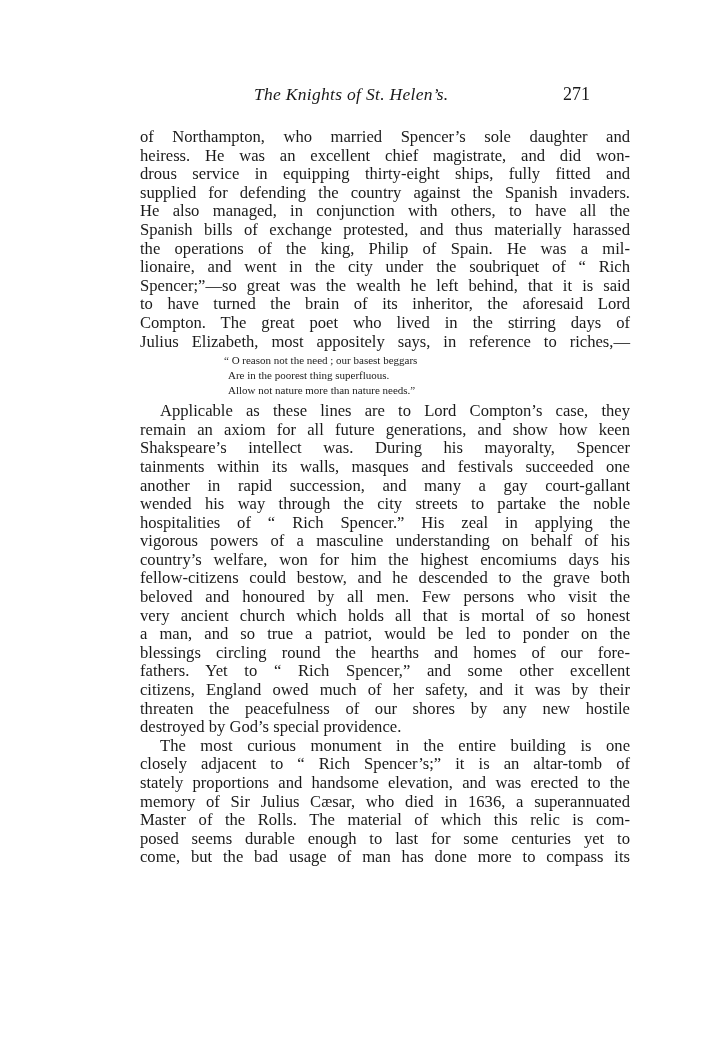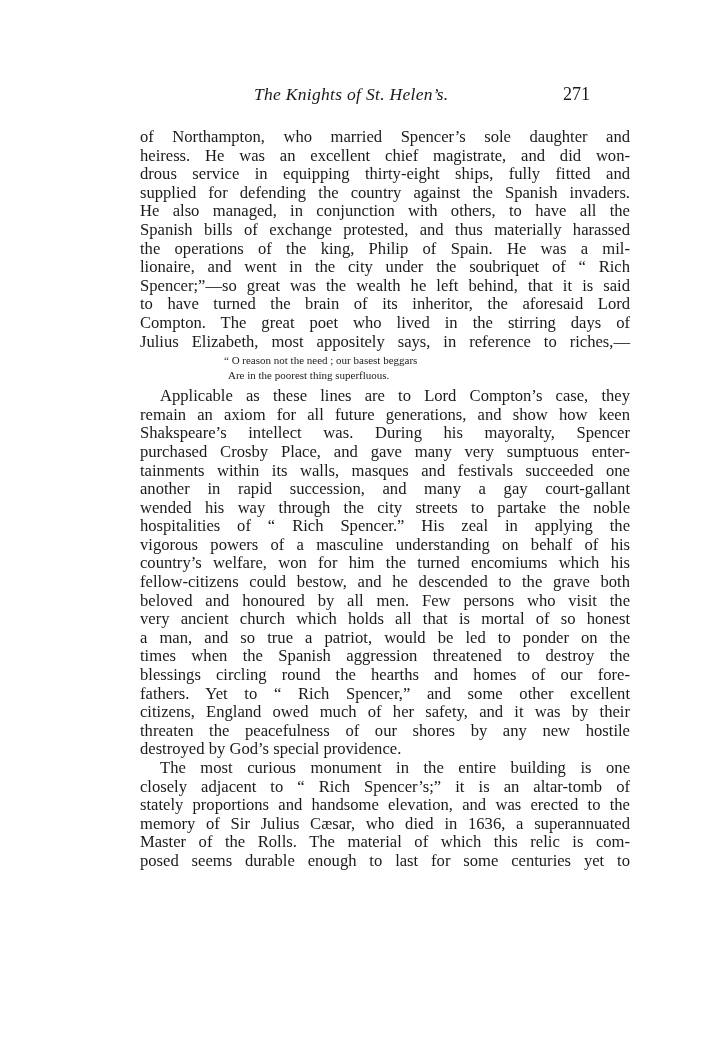--- a/index.html
+++ b/index.html
@@ -38,45 +38,45 @@
         <span class="line">the operations of the king, Philip of Spain. He was a mil-</span>
         <span class="line">lionaire, and went in the city under the soubriquet of “ Rich</span>
         <span class="line">Spencer;”—so great was the wealth he left behind, that it is said</span>
         <span class="line">to have turned the brain of its inheritor, the aforesaid Lord</span>
         <span class="line">Compton. The great poet who lived in the stirring days of</span>
         <span class="line">Julius Elizabeth, most appositely says, in reference to riches,—</span>
       </div>
     <div class="quote" id="q">
         <span class="qline">“ O reason not the need ; our basest beggars</span>
         <span class="qline indent">Are in the poorest thing superfluous.</span>
+        <span class="qline indent">Allow not nature more than nature needs.”</span>
       </div>
     <div id="p2">
         <span class="line indent">Applicable as these lines are to Lord Compton’s case, they</span>
         <span class="line">remain an axiom for all future generations, and show how keen</span>
         <span class="line">Shakspeare’s intellect was. During his mayoralty, Spencer</span>
-        <span class="line">purchased Crosby Place, and gave many very sumptuous enter-</span>
         <span class="line">tainments within its walls, masques and festivals succeeded one</span>
         <span class="line">another in rapid succession, and many a gay court-gallant</span>
         <span class="line">wended his way through the city streets to partake the noble</span>
         <span class="line">hospitalities of “ Rich Spencer.” His zeal in applying the</span>
         <span class="line">vigorous powers of a masculine understanding on behalf of his</span>
-        <span class="line">country’s welfare, won for him the turned encomiums which his</span>
+        <span class="line">country’s welfare, won for him the highest encomiums days his</span>
         <span class="line">fellow-citizens could bestow, and he descended to the grave both</span>
         <span class="line">beloved and honoured by all men. Few persons who visit the</span>
         <span class="line">very ancient church which holds all that is mortal of so honest</span>
         <span class="line">a man, and so true a patriot, would be led to ponder on the</span>
-        <span class="line">times when the Spanish aggression threatened to destroy the</span>
         <span class="line">blessings circling round the hearths and homes of our fore-</span>
         <span class="line">fathers. Yet to “ Rich Spencer,” and some other excellent</span>
         <span class="line">citizens, England owed much of her safety, and it was by their</span>
         <span class="line">threaten the peacefulness of our shores by any new hostile</span>
         <span class="line last">destroyed by God’s special providence.</span>
       </div>
     <div id="p3">
         <span class="line indent">The most curious monument in the entire building is one</span>
         <span class="line">closely adjacent to “ Rich Spencer’s;” it is an altar-tomb of</span>
         <span class="line">stately proportions and handsome elevation, and was erected to the</span>
         <span class="line">memory of Sir Julius Cæsar, who died in 1636, a superannuated</span>
         <span class="line">Master of the Rolls. The material of which this relic is com-</span>
         <span class="line">posed seems durable enough to last for some centuries yet to</span>
+        <span class="line">come, but the bad usage of man has done more to compass its</span>
       </div>
   </div>
 </div>
 
 </body></html>

